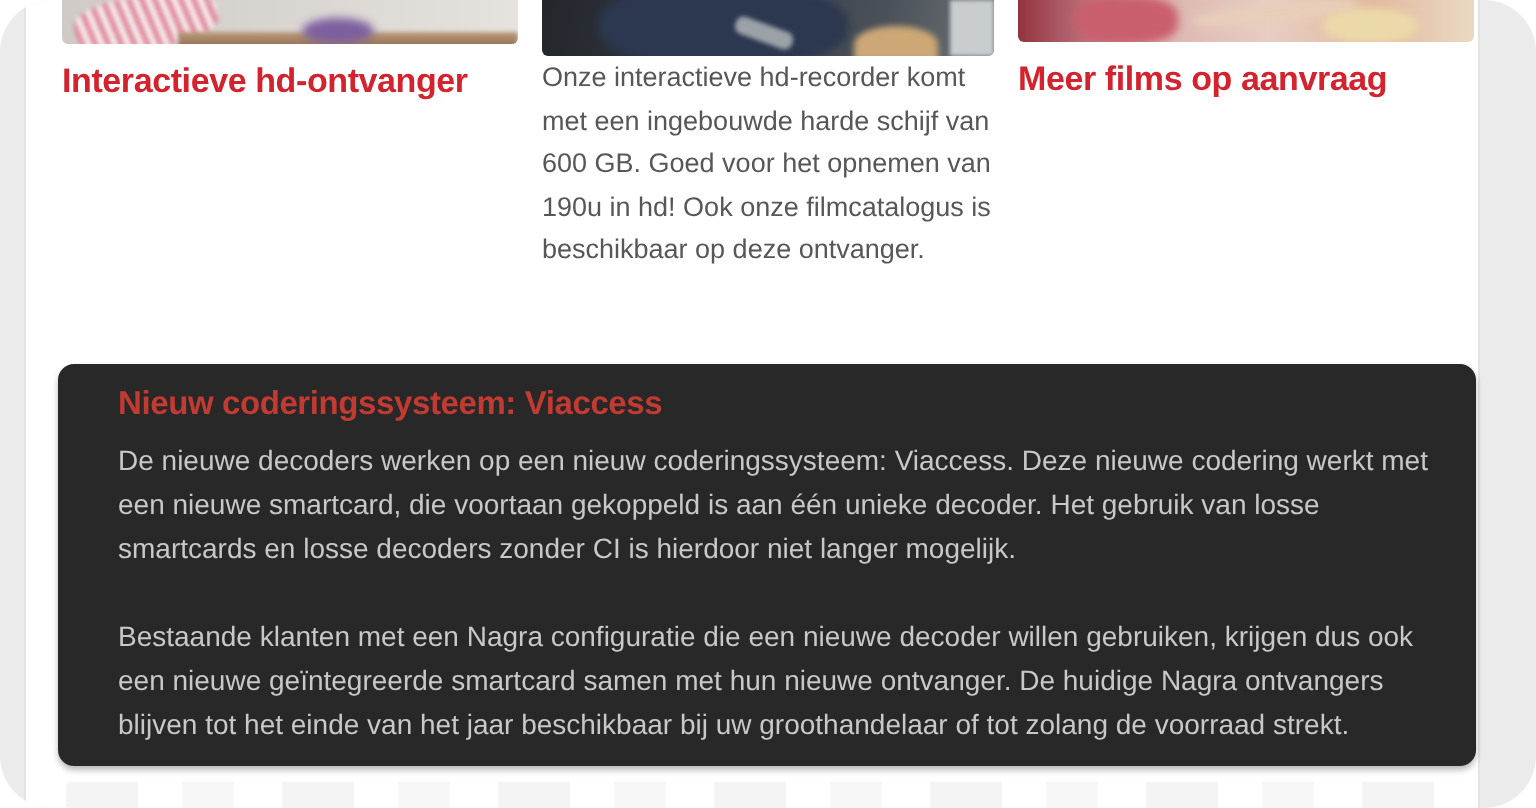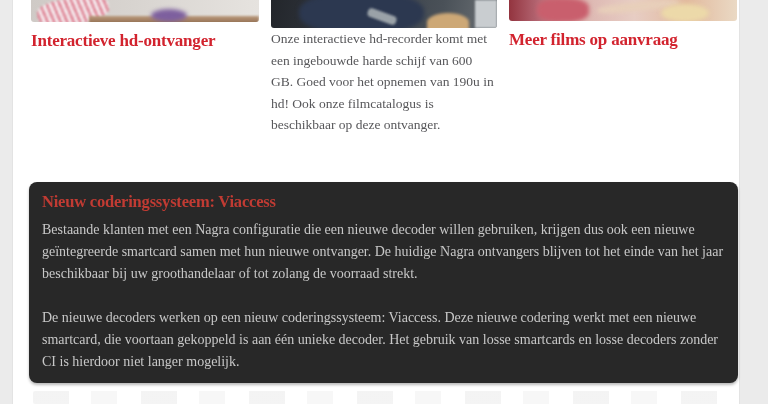--- a/index.html
+++ b/index.html
@@ -1,19 +1,20 @@
 <!DOCTYPE html>
 <html><head>
 <meta charset="utf-8">
 <style>
   html,body { margin:0; padding:0; }
   .page {
     position:relative; width:768px; height:404px; overflow:hidden;
     background:#ebebeb;
-    font-family:Liberation Serif, serif;
+    font-family:Liberation Sans, sans-serif;
+    border-radius:26px;
   }
   .content {
     position:absolute; left:12px; top:0; width:728px; height:404px;
     background:#ffffff;
     border-left:1px solid #e3e3e3; border-right:1px solid #e3e3e3;
     box-sizing:border-box;
   }
   .article { position:absolute; top:0; }
   .a1 { left:18px;  width:228px; }
   .a2 { left:258px; width:226px; }
@@ -48,21 +49,21 @@
     margin:9px 0 5px; font-size:17px; line-height:19px; font-weight:bold;
     color:#d2232e; letter-spacing:-0.2px;
   }
   .article p {
     margin:0; font-size:13.5px; line-height:21.5px; color:#57575a;
   }
 
   .notice {
     position:absolute; left:16px; top:182px; width:709px; height:201px;
     background:#282828; border-radius:8px; box-sizing:border-box;
-    padding:10px 14px 0 13px;
+    padding:10px 14px 0 30px;
     box-shadow:0 2px 3px rgba(0,0,0,0.28);
   }
   .notice h2 {
     margin:0 0 7px; font-size:16.5px; line-height:20px; font-weight:bold;
     color:#c13b33; letter-spacing:-0.2px;
   }
   .notice p {
     margin:0 0 22px; font-size:14px; line-height:22px; color:#c8c8c8;
   }
 
@@ -103,20 +104,20 @@
       <div class="photo">
         <div class="frag f-redfig"></div>
         <div class="frag f-arm"></div>
         <div class="frag f-blonde"></div>
       </div>
       <h2>Meer films op aanvraag</h2>
     </div>
 
     <div class="notice">
       <h2>Nieuw coderingssysteem: Viaccess</h2>
+      <p>De nieuwe decoders werken op een nieuw coderingssysteem: Viaccess. Deze nieuwe codering werkt met een nieuwe smartcard, die voortaan gekoppeld is aan één unieke decoder. Het gebruik van losse smartcards en losse decoders zonder CI is hierdoor niet langer mogelijk.</p>
       <p>Bestaande klanten met een Nagra configuratie die een nieuwe decoder willen gebruiken, krijgen dus ook een nieuwe geïntegreerde smartcard samen met hun nieuwe ontvanger. De huidige Nagra ontvangers blijven tot het einde van het jaar beschikbaar bij uw groothandelaar of tot zolang de voorraad strekt.</p>
-      <p>De nieuwe decoders werken op een nieuw coderingssysteem: Viaccess. Deze nieuwe codering werkt met een nieuwe smartcard, die voortaan gekoppeld is aan één unieke decoder. Het gebruik van losse smartcards en losse decoders zonder CI is hierdoor niet langer mogelijk.</p>
     </div>
 
     <div class="footer-hint"></div>
 
   </div>
 </div>
 
 </body></html>

